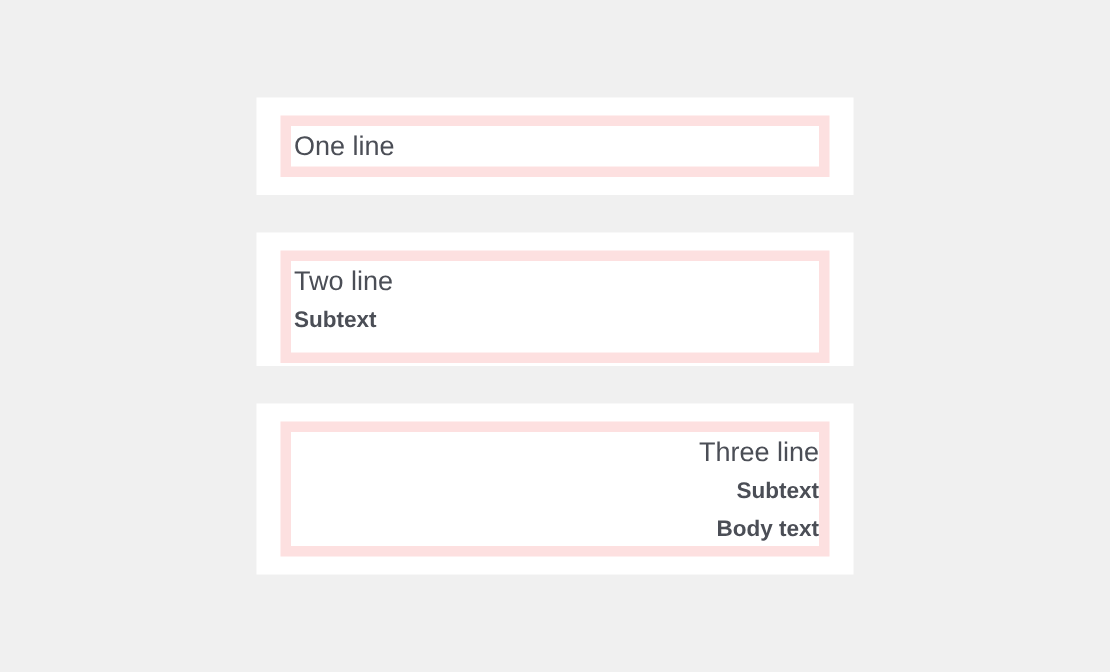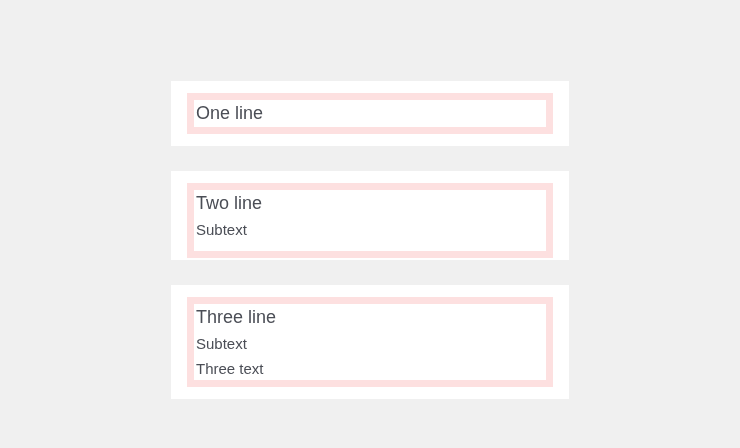--- a/index.html
+++ b/index.html
@@ -1,39 +1,39 @@
 <!DOCTYPE html>
 <html><head>
 <meta charset="utf-8">
 <style>
   html, body { margin:0; padding:0; }
   body { width:740px; height:448px; background:#f0f0f0; position:relative; overflow:hidden;
          font-family:"Liberation Sans", sans-serif; color:#4b4e56; }
-  .card { position:absolute; left:171px; width:398px; background:#ffffff; box-sizing:border-box;margin-top:16px; }
+  .card { position:absolute; left:171px; width:398px; background:#ffffff; box-sizing:border-box; }
   .pad { position:absolute; left:16px; top:12px; width:366px; box-sizing:border-box;
          border:7px solid #fde0e0; background:#fff; }
   .line { padding-left:2px; white-space:nowrap; }
   .title { font-size:18px; height:27px; line-height:27px; }
-  .sub { font-size:15px; height:25px; line-height:25px; }
+  .sub { font-size:15px; height:25px; line-height:25px;font-weight:bold; }
 </style>
 </head>
 <body>
 
 <div class="card" style="top:65px;height:65px;">
   <div class="pad" style="height:41px;">
     <div class="line title">One line</div>
   </div>
 </div>
 
 <div class="card" style="top:155px;height:89px;">
   <div class="pad" style="height:75px;">
     <div class="line title">Two line</div>
     <div class="line sub">Subtext</div>
   </div>
 </div>
 
-<div class="card" style="top:269px;height:114px;">
+<div class="card" style="top:269px;height:114px;text-align:right;">
   <div class="pad" style="height:90px;">
     <div class="line title">Three line</div>
     <div class="line sub">Subtext</div>
-    <div class="line sub">Three text</div>
+    <div class="line sub">Body text</div>
   </div>
 </div>
 
 </body></html>

